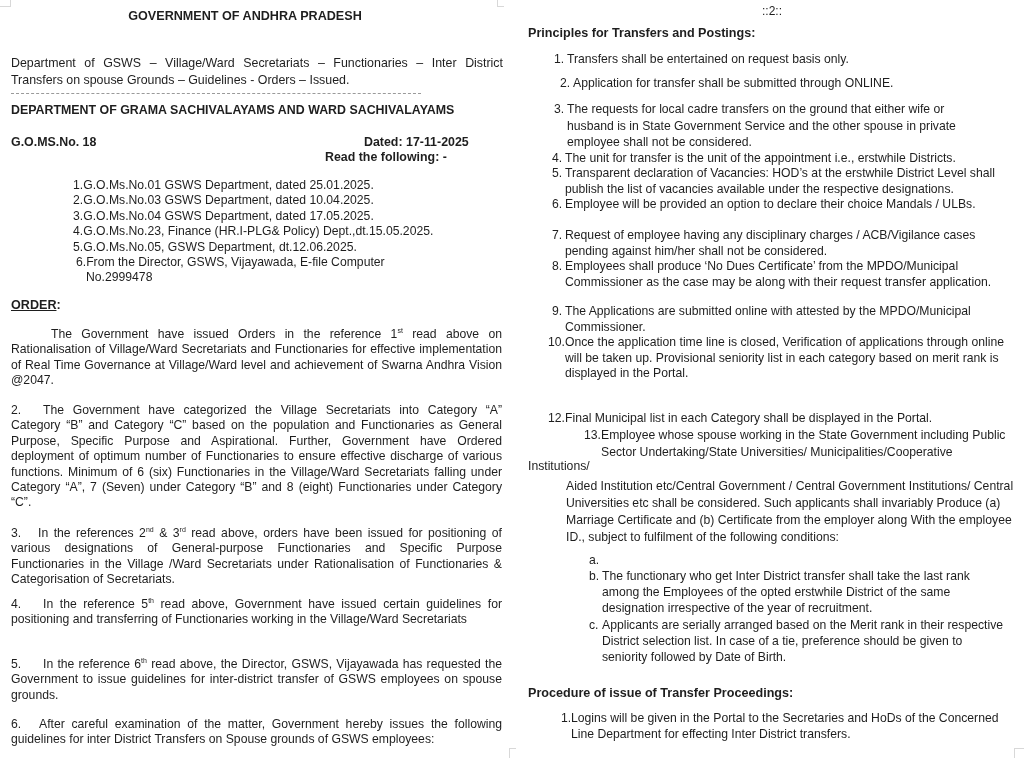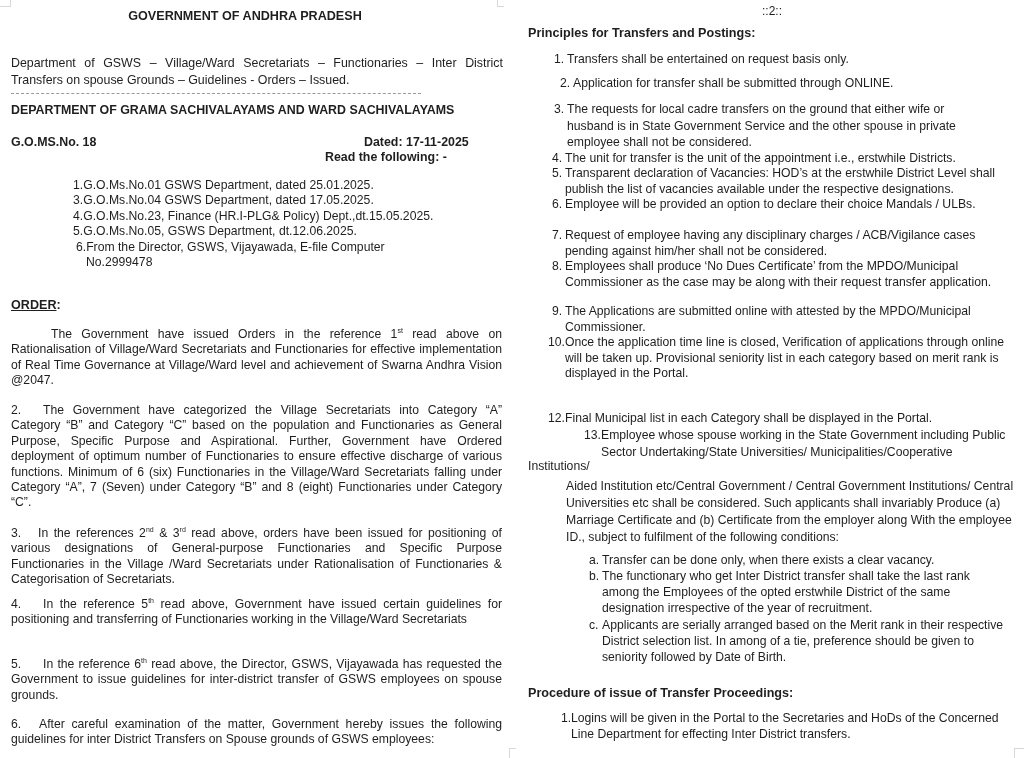--- a/index.html
+++ b/index.html
@@ -99,20 +99,21 @@
   <div class="abs just" id="subject">Department of GSWS – Village/Ward Secretariats – Functionaries – Inter District Transfers on spouse Grounds – Guidelines - Orders – Issued.</div>
   <div class="abs" id="dotted-rule"></div>
   <div class="abs" id="dept-heading">DEPARTMENT OF GRAMA SACHIVALAYAMS AND WARD SACHIVALAYAMS</div>
 
   <div class="abs" id="goms-no">G.O.MS.No. 18</div>
   <div class="abs" id="dated">Dated: 17-11-2025</div>
   <div class="abs" id="read-following">Read the following: -</div>
 
   <div class="abs" id="references">
     <div class="ref">1.G.O.Ms.No.01 GSWS Department, dated 25.01.2025.</div>
+    <div class="ref">2.G.O.Ms.No.03 GSWS Department, dated 10.04.2025.</div>
     <div class="ref">3.G.O.Ms.No.04 GSWS Department, dated 17.05.2025.</div>
     <div class="ref">4.G.O.Ms.No.23, Finance (HR.I-PLG&amp; Policy) Dept.,dt.15.05.2025.</div>
     <div class="ref">5.G.O.Ms.No.05, GSWS Department, dt.12.06.2025.</div>
     <div class="ref r6">6.From the Director, GSWS, Vijayawada, E-file Computer</div>
     <div class="ref ref-cont">No.2999478</div>
   </div>
 
   <div class="abs" id="order-label"><span>ORDER</span><span style="text-decoration:none;display:inline-block;">:</span></div>
 
   <div class="para" id="para1">
@@ -178,27 +179,27 @@
       <div class="pitem two"><span class="pn">12.</span><span>Final Municipal list in each Category shall be displayed in the Portal.</span></div>
     </div>
   <div class="plist" id="p13" style="width:455px;line-height:17px">
       <div class="pitem two"><span class="pn">13.</span><span>Employee whose spouse working in the State Government including Public Sector Undertaking/State Universities/ Municipalities/Cooperative</span></div>
     </div>
 
   <div class="abs" id="institutions">Institutions/</div>
   <div class="abs" id="p13-cont">Aided Institution etc/Central Government / Central Government Institutions/ Central Universities etc shall be considered. Such applicants shall invariably Produce (a) Marriage Certificate and (b) Certificate from the employer along With the employee ID., subject to fulfilment of the following conditions:</div>
 
   <div class="sublist" id="sub-a">
-      <div class="subitem"><span class="sn">a.</span><span>Transfer can be done only, when there exists a clear vacancy.</span></div>
+      <div class="subitem"><span class="sn">a.</span></div>
     </div>
   <div class="sublist" id="sub-b">
       <div class="subitem"><span class="sn">b.</span><span>The functionary who get Inter District transfer shall take the last rank among the Employees of the opted erstwhile District of the same designation irrespective of the year of recruitment.</span></div>
     </div>
   <div class="sublist" id="sub-c">
-      <div class="subitem"><span class="sn">c.</span><span>Applicants are serially arranged based on the Merit rank in their respective District selection list. In among of a tie, preference should be given to seniority followed by Date of Birth.</span></div>
+      <div class="subitem"><span class="sn">c.</span><span>Applicants are serially arranged based on the Merit rank in their respective District selection list. In case of a tie, preference should be given to seniority followed by Date of Birth.</span></div>
     </div>
 
   <div class="abs" id="procedure-heading">Procedure of issue of Transfer Proceedings:</div>
   <div class="plist" id="proc1">
       <div class="pitem"><span class="pn">1.</span><span>Logins will be given in the Portal to the Secretaries and HoDs of the Concerned Line Department for effecting Inter District transfers.</span></div>
     </div>
 </div>
 
 <div class="corner br"></div>
 

